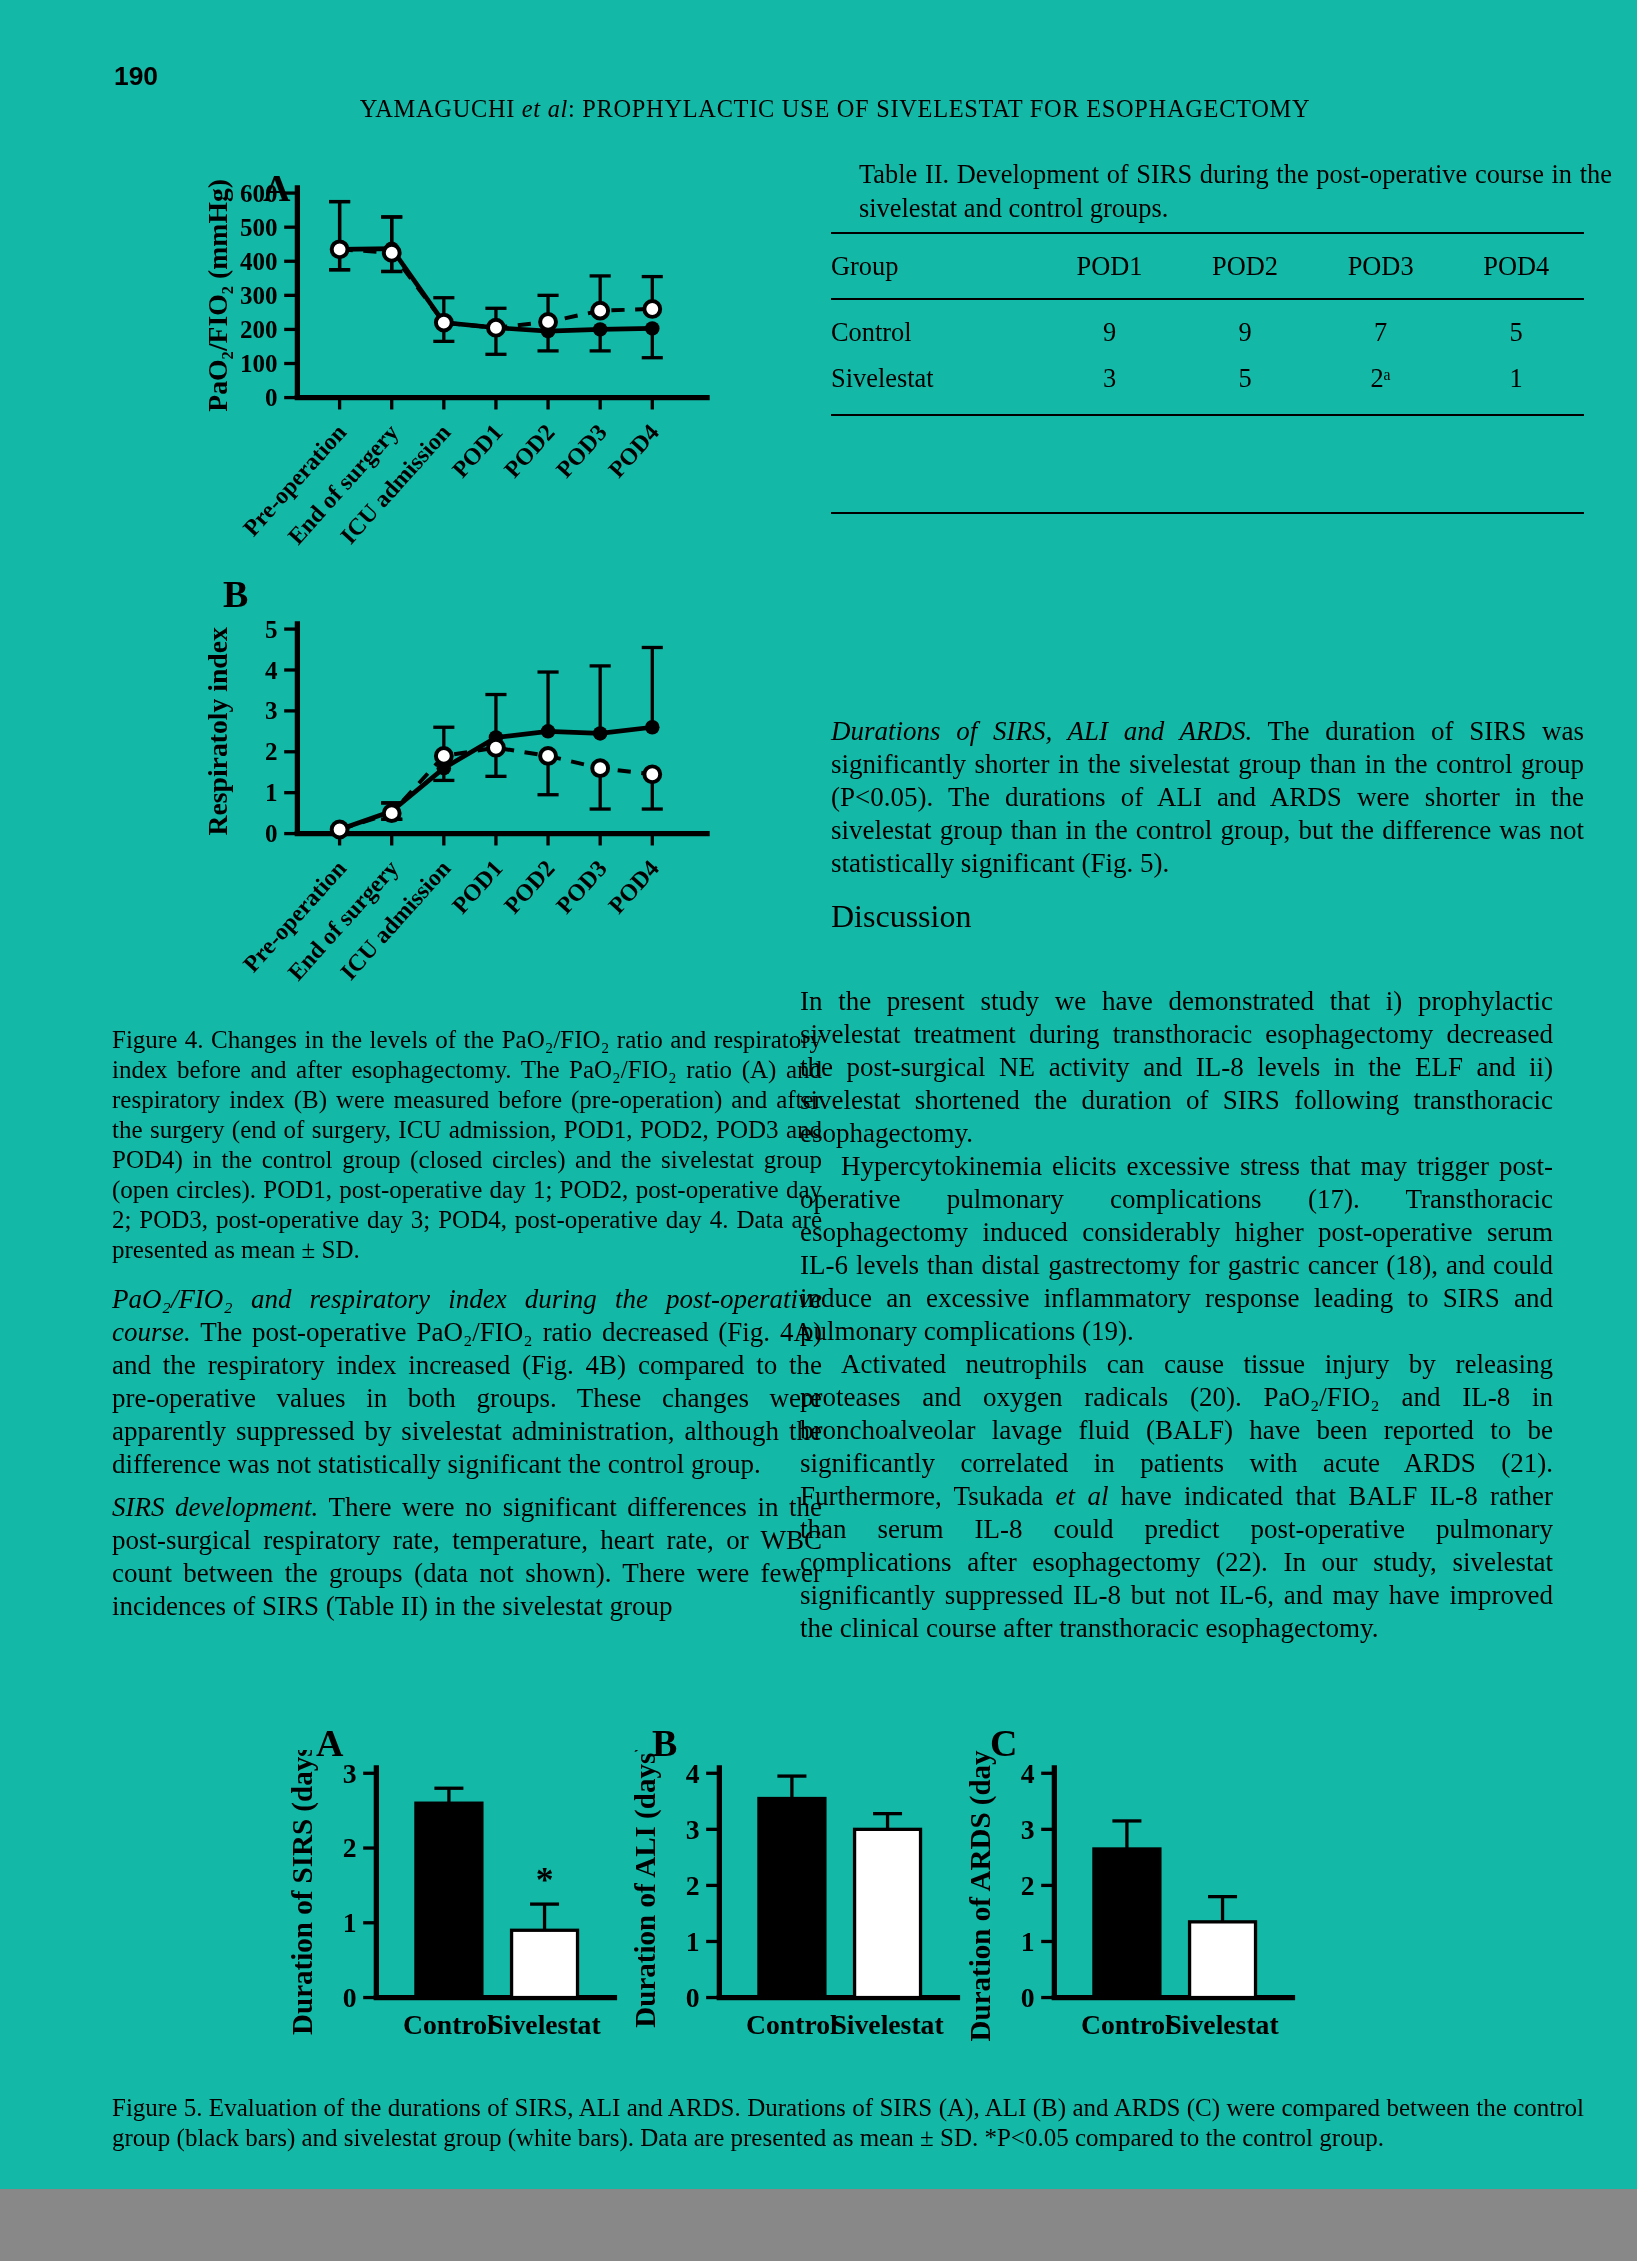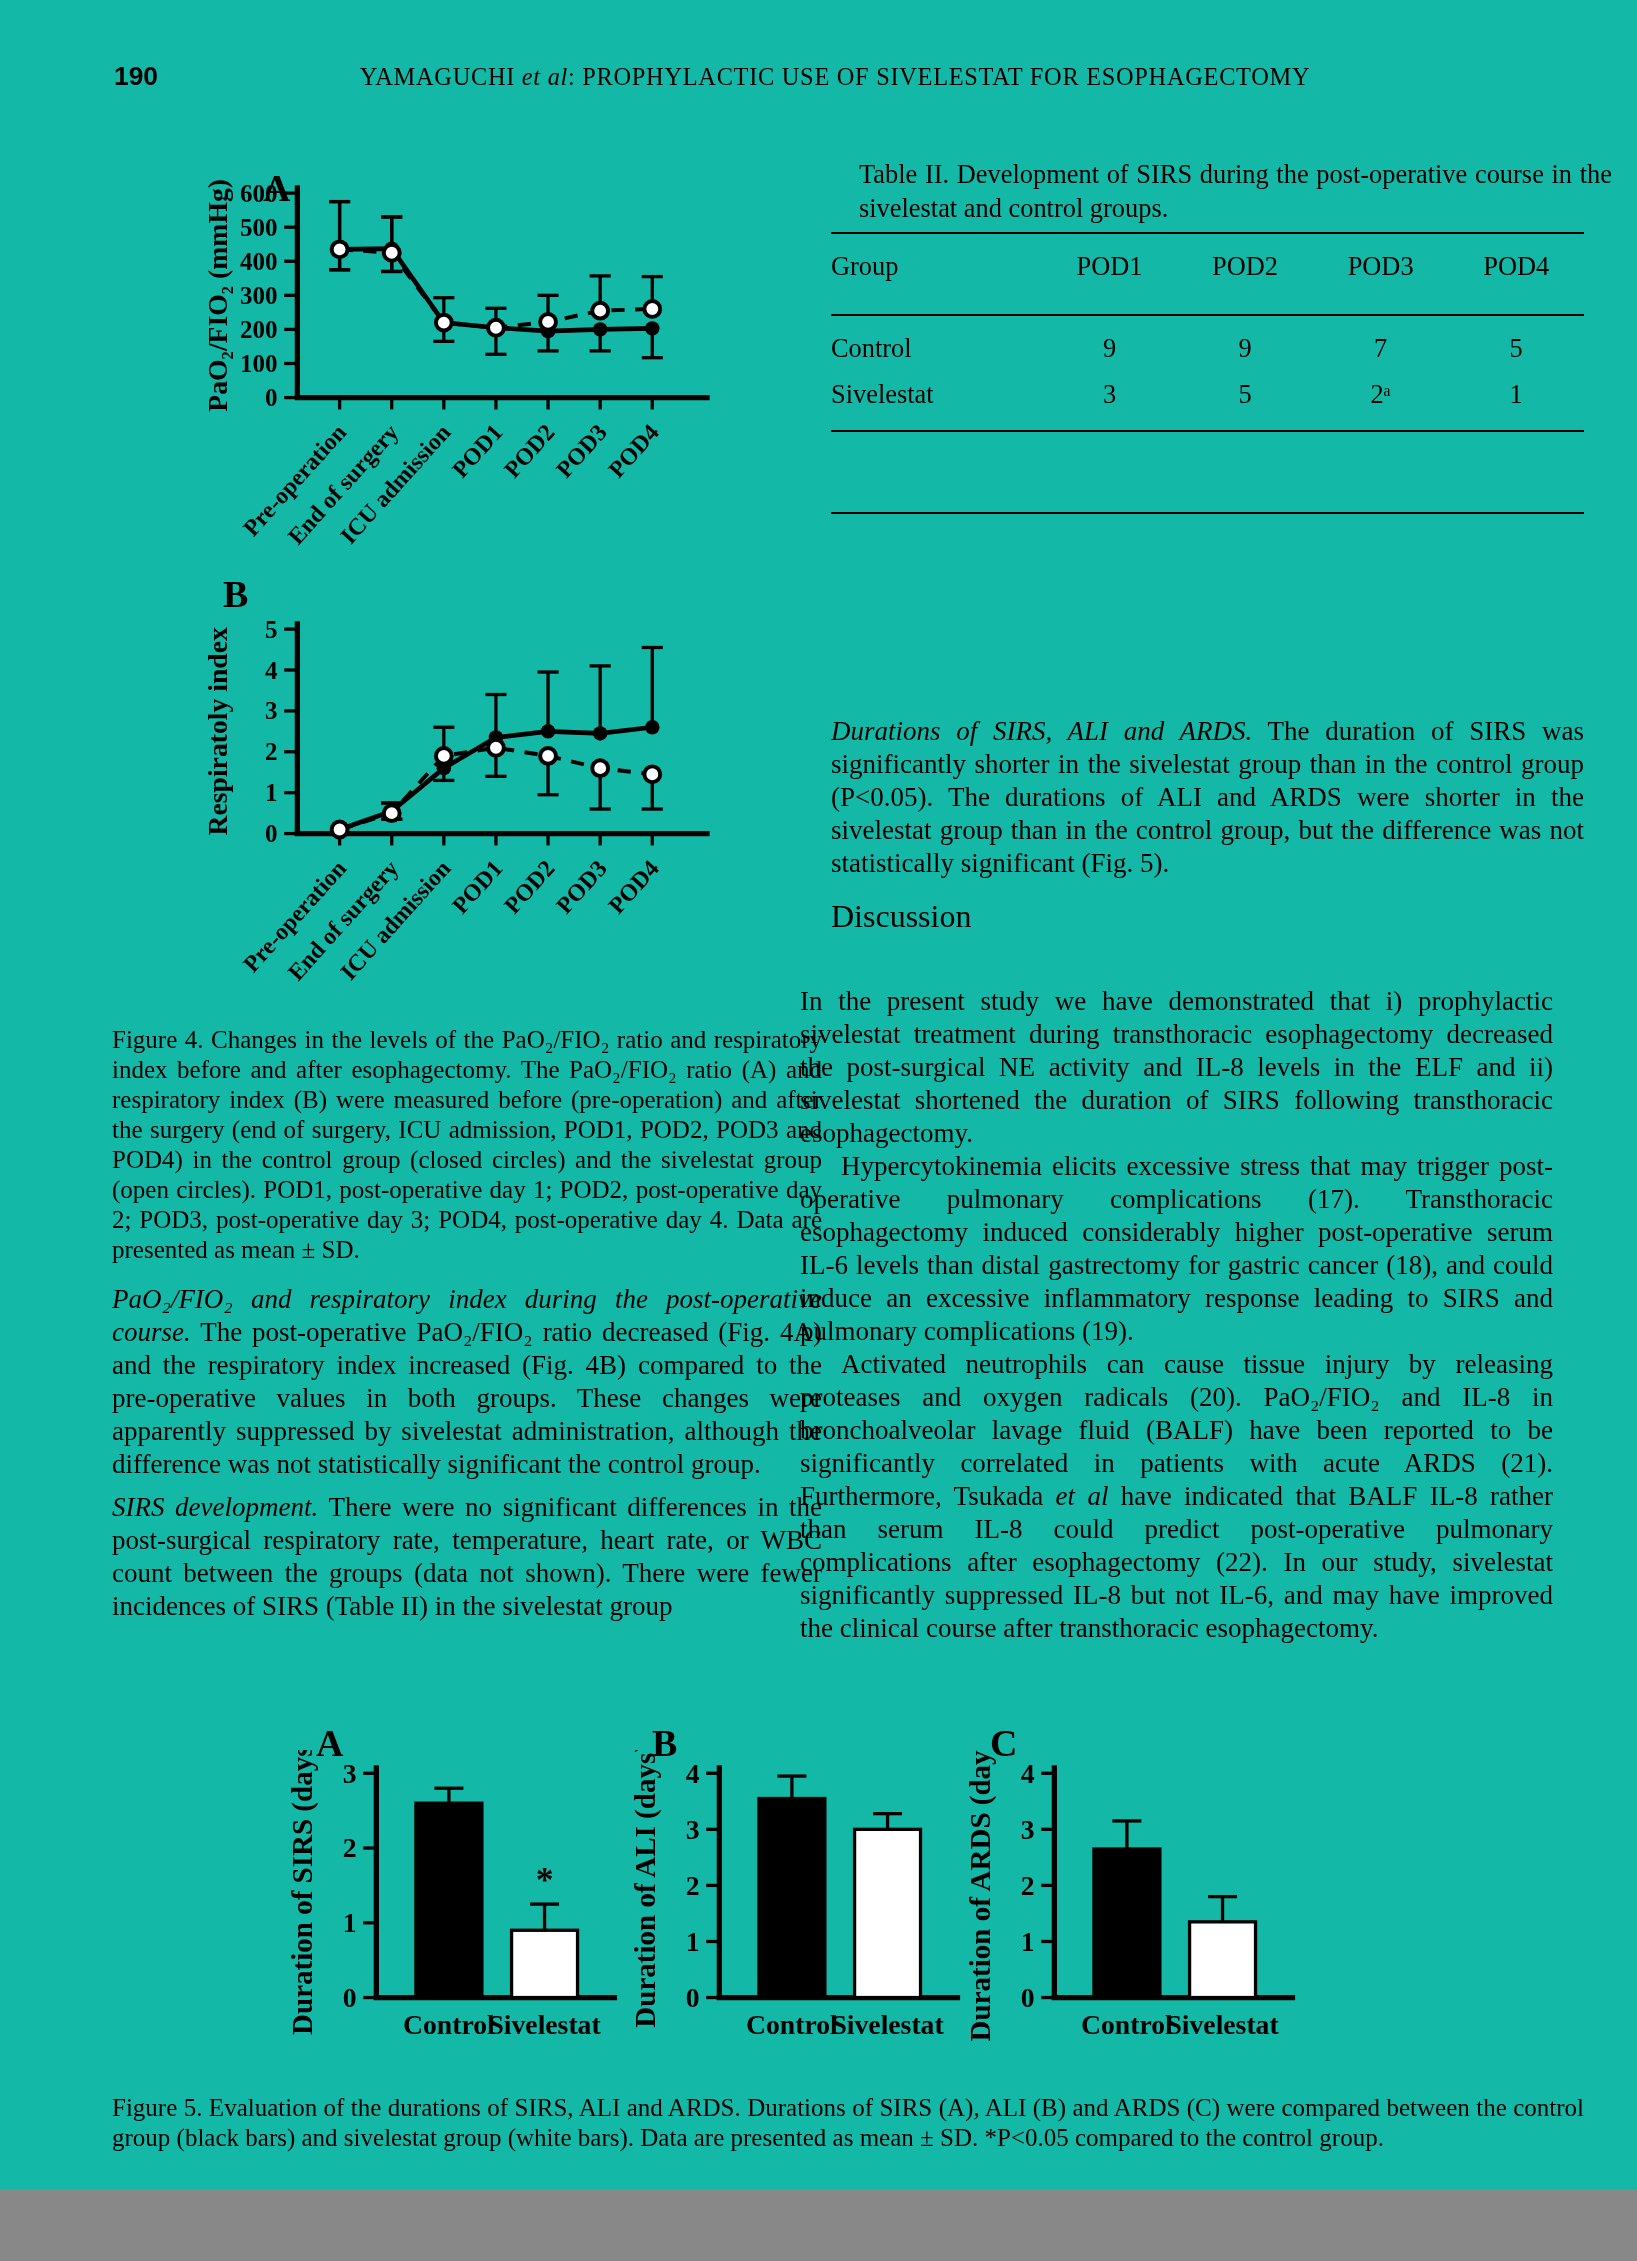--- a/index.html
+++ b/index.html
@@ -1,31 +1,31 @@
 <!DOCTYPE html>
 <html style="font-size:10.6px"><head>
 <meta charset="utf-8">
 <style>
   html,body{margin:0;padding:0;background:#888;}
   .page{position:relative;width:1637px;height:2189px;background:#14b8a6;color:#000;
         font-family:"Liberation Serif","DejaVu Serif",serif;overflow:hidden;}
   .abs{position:absolute;}
   .page-num{font-family:"Liberation Sans","DejaVu Sans",sans-serif;font-size:26.4px;font-weight:bold;}
-  .running-title{text-align:center;font-size:24.4px;letter-spacing:0.7px;}
+  .running-title{text-align:center;font-size:24.4px;letter-spacing:0.7px;margin-top:32px;}
   .running-title .it{font-style:italic;}
   .panel-label{font-size:38px;font-weight:bold;}
   .caption{font-size:25px;line-height:30px;text-align:justify;}
   .body-text{font-size:27px;line-height:33px;text-align:justify;}
   .lead{font-style:italic;}
   .section-heading{font-size:32px;font-weight:normal;}
   .indent{text-indent:41px;}
   .body-text p{margin:0;}
   .table-title{font-size:26.4px;line-height:34px;text-align:justify;}
   table.t2{width:100%;border-collapse:collapse;border-top:2.6px solid #000;border-bottom:2.6px solid #000;}
-  table.t2 th{font-size:26.4px;font-weight:normal;padding:17px 0 32px 0;border-bottom:2.6px solid #000;text-align:center;}
+  table.t2 th{font-size:26.4px;font-weight:normal;padding:17px 0 16px 0;border-bottom:2.6px solid #000;text-align:center;}
   table.t2 th:first-child{text-align:left;}
   table.t2 td{font-size:26.4px;padding:10.6px 0 4px 0;text-align:center;}
   table.t2 td:first-child{text-align:left;}
   table.t2 tr:first-child td{padding-top:17px;}
   table.t2 tr:last-child td{padding-bottom:20px;}
   .footnote{font-size:23px;line-height:30px;text-align:justify;}
   .end-rule{border-top:2.6px solid #000;width:100%;height:0;}
   svg text{font-family:"Liberation Serif","DejaVu Serif",serif;fill:#000;}
 </style>
 </head>

